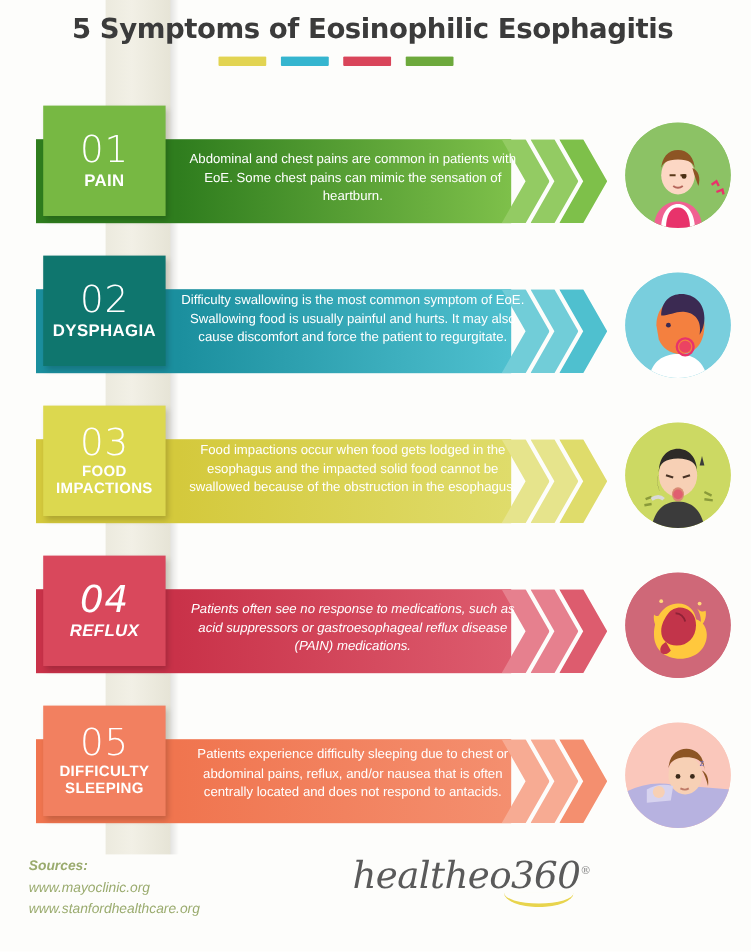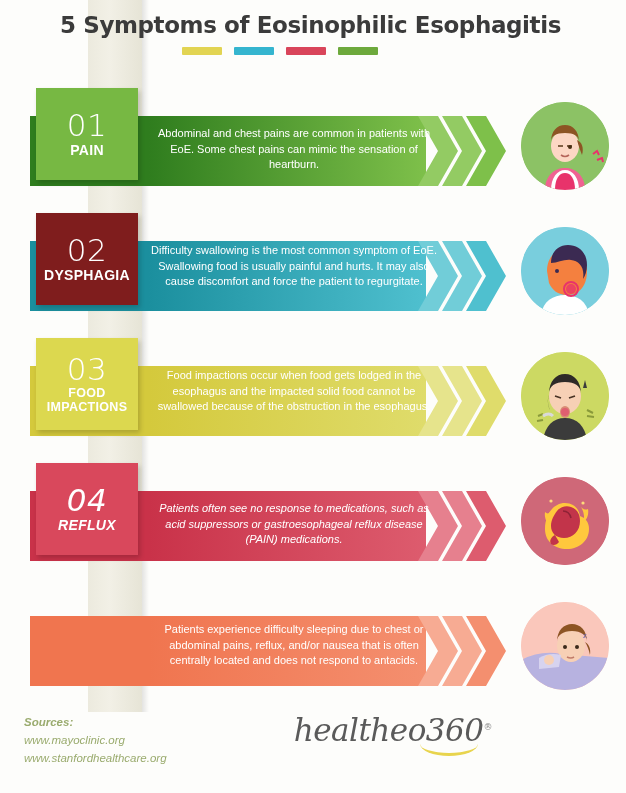--- a/index.html
+++ b/index.html
@@ -253,21 +253,21 @@
           <div class="chev chev-1">
             <div class="chev-shape" style="background: rgb(113, 205, 216);"></div>
           </div>
           <div class="chev chev-2">
             <div class="chev-shape" style="background: rgb(113, 205, 216);"></div>
           </div>
           <div class="chev chev-3">
             <div class="chev-shape" style="background: rgb(79, 192, 207);"></div>
           </div>
         </div>
-        <div class="tile" style="background: #7f1d1d;">
+        <div class="tile" style="background: #0f766e;">
           <div class="tile-num">02</div>
           <div class="tile-label">DYSPHAGIA</div>
         </div>
         <div class="desc" style="top: 30px;">Difficulty swallowing is the most common symptom of EoE. Swallowing food is usually painful and hurts. It may also cause discomfort and force the patient to regurgitate.</div>
         <div class="avatar" style="top: 14px; background: rgb(121, 206, 221);"><svg xmlns="http://www.w3.org/2000/svg" viewBox="0 0 88 88">
             <circle cx="44" cy="44" r="44" fill="#79cedd"></circle>
             <path d="M20 88c2-14 12-20 24-20s22 6 24 20z" fill="#ffffff"></path>
             <path d="M26 44c0-13 8-22 20-22s20 9 20 22c0 14-7 24-20 24-9 0-15-5-18-12z" fill="#f4803f"></path>
             <path d="M30 36c0-11 7-18 17-18s19 7 19 20c0 6-2 11-4 14 2-12-4-18-12-19-7-1-13 3-20 3z" fill="#3b2a52"></path>
             <circle cx="36" cy="44" r="2" fill="#3b2a52"></circle>
@@ -344,20 +344,24 @@
           <div class="chev chev-1">
             <div class="chev-shape" style="background: rgb(247, 171, 147);"></div>
           </div>
           <div class="chev chev-2">
             <div class="chev-shape" style="background: rgb(247, 171, 147);"></div>
           </div>
           <div class="chev chev-3">
             <div class="chev-shape" style="background: rgb(244, 143, 111);"></div>
           </div>
         </div>
+        <div class="tile" style="background: rgb(242, 128, 96);">
+          <div class="tile-num">05</div>
+          <div class="tile-label small">DIFFICULTY SLEEPING</div>
+        </div>
         <div class="desc" style="top: 34px;">Patients experience difficulty sleeping due to chest or abdominal pains, reflux, and/or nausea that is often centrally located and does not respond to antacids.</div>
         <div class="avatar" style="top: 14px; background: rgb(250, 199, 187);"><svg xmlns="http://www.w3.org/2000/svg" viewBox="0 0 88 88">
             <circle cx="44" cy="44" r="44" fill="#fac7bb"></circle>
             <path d="M0 58q20-10 40-6l48 4v32H0z" fill="#b7b2e0"></path>
             <ellipse cx="50" cy="44" rx="14" ry="16" fill="#f7d0b5"></ellipse>
             <path d="M36 40c0-12 7-18 15-18s15 6 15 18c0-7-6-11-15-11s-15 4-15 11z" fill="#8d5524"></path>
             <path d="M64 40c4 2 6 7 5 13-1-5-3-10-5-13z" fill="#8d5524"></path>
             <circle cx="44" cy="45" r="2" fill="#3b2a1a"></circle>
             <circle cx="56" cy="45" r="2" fill="#3b2a1a"></circle>
             <path d="M46 55q4 2 7 0" stroke="#c07b68" stroke-width="1.6" fill="none"></path>

